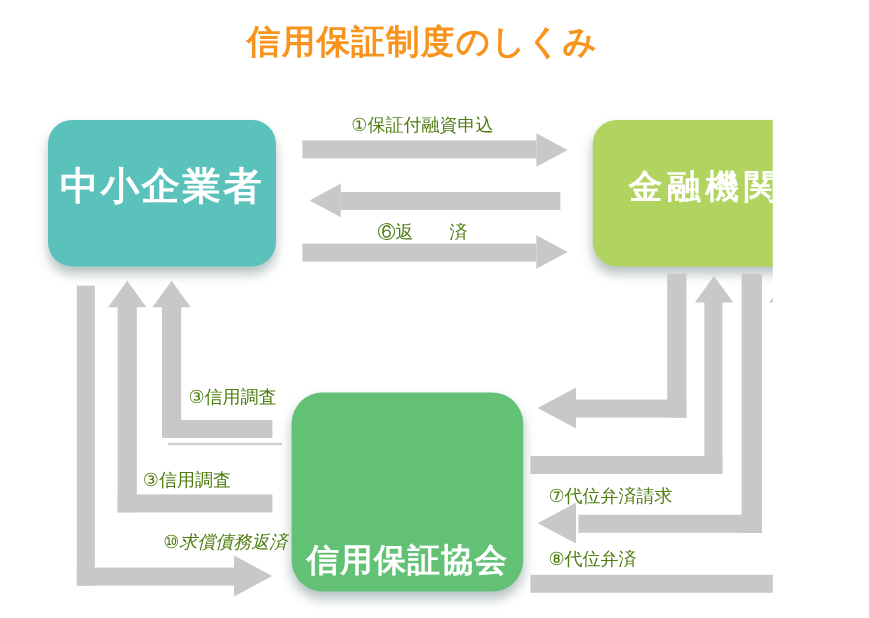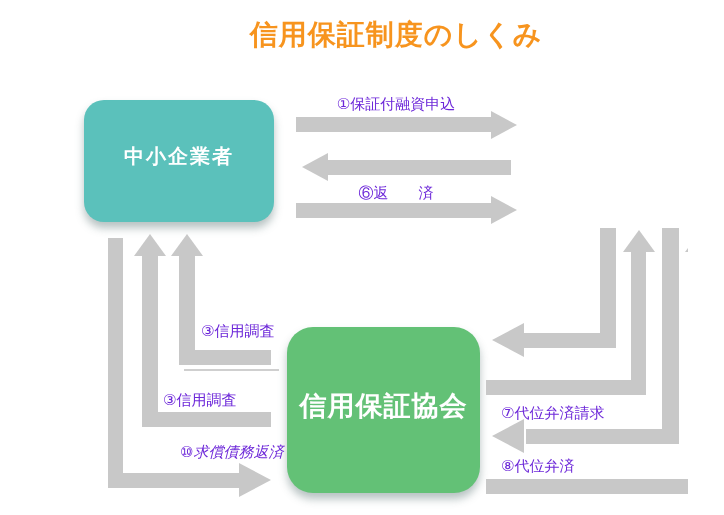--- a/index.html
+++ b/index.html
@@ -1,51 +1,54 @@
 <!DOCTYPE html>
 <html><head>
 <meta charset="utf-8">
 <style>
   html,body { margin:0; padding:0; background:#ffffff; }
   .canvas {
     position:relative; width:644px; height:515px; background:#ffffff;
-    font-family:"DejaVu Sans", sans-serif; overflow:hidden;margin-left:44px;
+    font-family:"DejaVu Sans", sans-serif; overflow:hidden;
   }
   .title {
     position:absolute; left:0; top:16px; width:704px; text-align:center;
     font-size:28px; font-weight:bold; color:#F7941E; letter-spacing:1px;
   }
   .box {
     position:absolute; display:flex; align-items:center; justify-content:center;
     color:#ffffff; font-weight:bold; border-radius:20px;
     box-shadow:0 6px 9px rgba(95,120,120,0.45);
   }
-  .box-sme   { left:40px;  top:100px; width:190px; height:122px; background:#5BC1BB; font-size:20px; letter-spacing:2px; padding-bottom:10px; box-sizing:border-box; }
+  .box-sme   { left:40px;  top:100px; width:190px; height:122px; background:#5BC1BB; font-size:32px; letter-spacing:2px; padding-bottom:10px; box-sizing:border-box; }
   .box-bank  { left:494px; top:100px; width:188px; height:122px; background:#B1D35F; font-size:28px; letter-spacing:4px; padding-bottom:10px; box-sizing:border-box; }
-  .box-assoc { left:243px; top:327px; width:193px; height:166px; background:#63C176; font-size:27px; letter-spacing:1px; border-radius:26px; padding-bottom:8px; box-sizing:border-box; }
+  .box-assoc { left:243px; top:327px; width:193px; height:166px; background:#63C176; font-size:27px; letter-spacing:1px; border-radius:26px; padding-bottom:8px; box-sizing:border-box;align-items:flex-end; }
   .bar  { position:absolute; background:#C8C8C8; }
   .tri  { position:absolute; width:0; height:0; }
   .tr-r    { border-top:14px solid transparent; border-bottom:14px solid transparent; border-left:26px solid #C8C8C8; }
   .tr-l-sm { border-top:14px solid transparent; border-bottom:14px solid transparent; border-right:26px solid #C8C8C8; }
   .tr-r-lg { border-top:17px solid transparent; border-bottom:17px solid transparent; border-left:32px solid #C8C8C8; }
   .tr-l-lg { border-top:17px solid transparent; border-bottom:17px solid transparent; border-right:32px solid #C8C8C8; }
   .tr-up   { border-left:16px solid transparent; border-right:16px solid transparent; border-bottom:22px solid #C8C8C8; }
-  .lbl { position:absolute; font-size:15px; color:#6d28d9; white-space:nowrap; line-height:17px; }
+  .lbl { position:absolute; font-size:15px; color:#4d7c0f; white-space:nowrap; line-height:17px; }
   .lbl.center { text-align:center; }
   .thin { position:absolute; height:2px; background:#CFCFCF; }
 </style>
 </head>
 <body>
 
 <div class="canvas">
 
   <div class="title">信用保証制度のしくみ</div>
 
   <div class="box box-sme">
     <span>中小企業者</span>
+  </div>
+  <div class="box box-bank">
+    <span>金融機関</span>
   </div>
   <div class="box box-assoc">
     <span>信用保証協会</span>
   </div>
 
   <div class="lbl center" style="left:242px;top:96px;width:220px;">①保証付融資申込</div>
   <div class="bar" style="left:252px;top:117px;width:195px;height:15px;"></div>
   <div class="tri tr-r" style="left:447px;top:111px;"></div>
 
   <div class="tri tr-l-sm" style="left:258px;top:153px;"></div>

